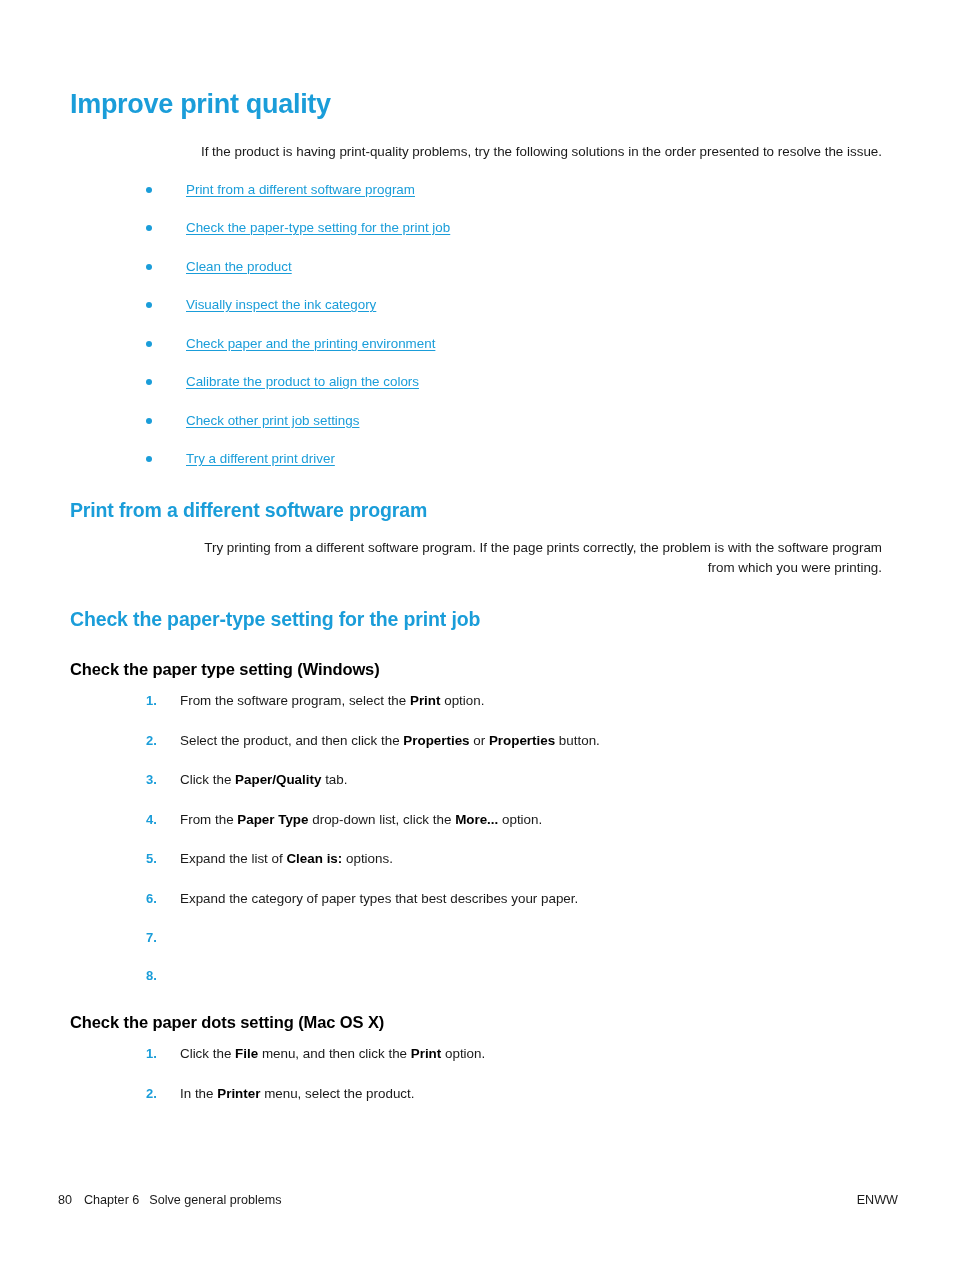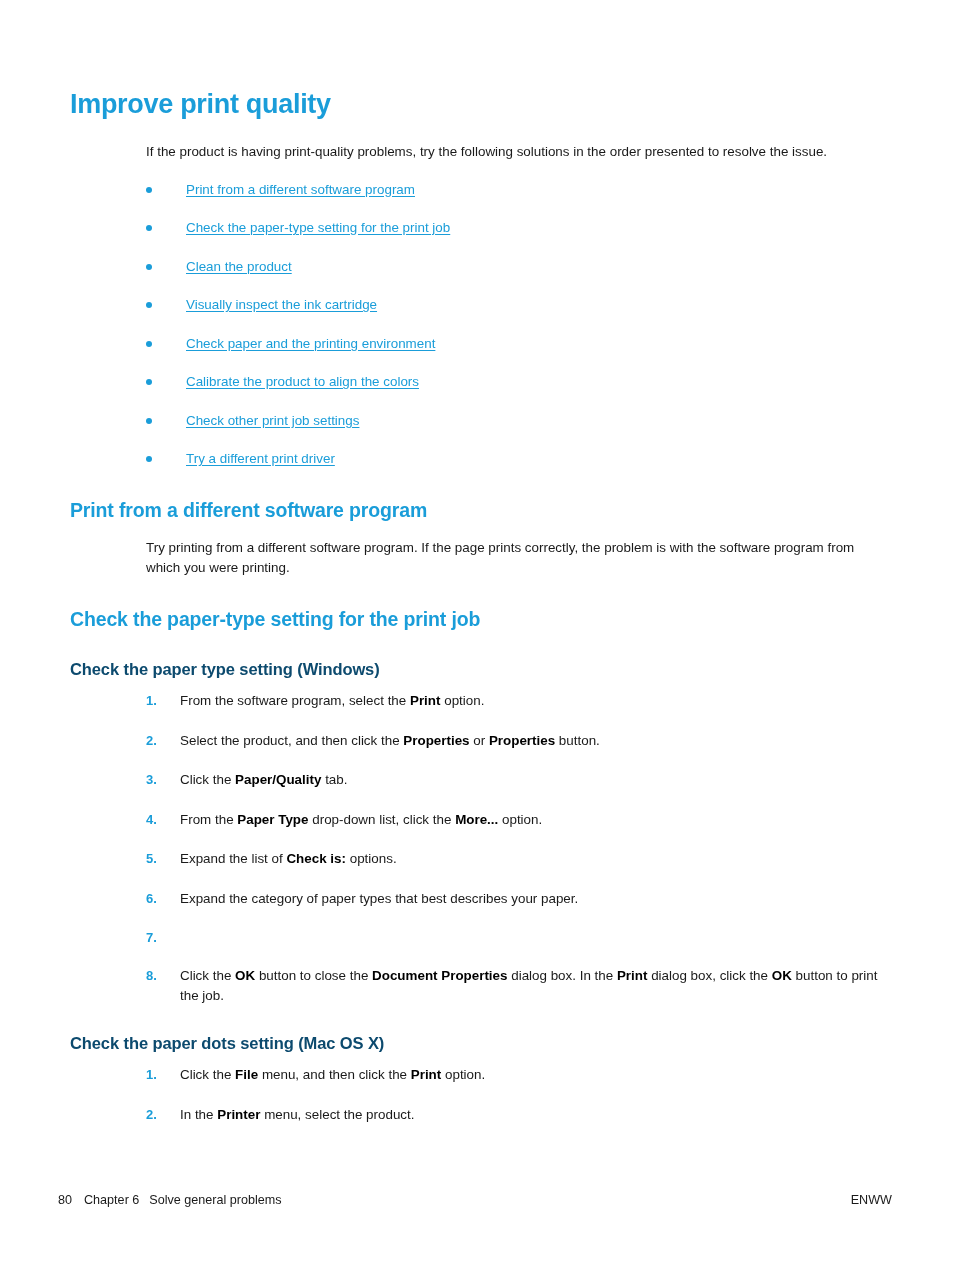--- a/index.html
+++ b/index.html
@@ -52,26 +52,27 @@
     letter-spacing: -0.15px;
     color: #1a9dd9;
   }
   h3.doc-h3 {
     margin: 28px 0 12px 0;
     padding: 0;
     font-size: 16.5px;
     line-height: 20px;
     font-weight: 700;
     letter-spacing: -0.1px;
-    color: #0c4a6e;
+    color: #000000;
   }
 
   
   .body-indent {
-    margin-left: 76px;
+    margin-left: 111px;
+    text-align: right;
   }
   p.doc-p {
     margin: 0 0 6px 0;
     padding: 0;
     font-size: 13.4px;
     line-height: 19.5px;
     color: #1a1a1a;
     max-width: 712px;
   }
 
@@ -133,21 +134,21 @@
     line-height: 19.5px;
     color: #1a1a1a;
     max-width: 702px;
   }
   .step-text b { font-weight: 700; color: #000; }
 
   
   .footer {
     position: absolute;
     left: 58px;
-    right: 62px;
+    right: 56px;
     top: 1190px;
     height: 20px;
     font-size: 12.6px;
     line-height: 20px;
     color: #1a1a1a;
   }
   .footer .f-left {
     position: absolute;
     left: 0;
     top: 0;
@@ -172,21 +173,21 @@
 
     <div class="body-indent">
       <p class="doc-p">If the product is having print-quality problems, try the following solutions in the order presented to resolve the issue.</p>
     </div>
 
     <ul class="link-list" id="toc-list">
 
     <li><span class="bullet-dot"></span><a class="doc-link">Print from a different software program</a></li>
         <li><span class="bullet-dot"></span><a class="doc-link">Check the paper-type setting for the print job</a></li>
         <li><span class="bullet-dot"></span><a class="doc-link">Clean the product</a></li>
-        <li><span class="bullet-dot"></span><a class="doc-link">Visually inspect the ink cartridge</a></li>
+        <li><span class="bullet-dot"></span><a class="doc-link">Visually inspect the ink category</a></li>
         <li><span class="bullet-dot"></span><a class="doc-link">Check paper and the printing environment</a></li>
         <li><span class="bullet-dot"></span><a class="doc-link">Calibrate the product to align the colors</a></li>
         <li><span class="bullet-dot"></span><a class="doc-link">Check other print job settings</a></li>
         <li><span class="bullet-dot"></span><a class="doc-link">Try a different print driver</a></li>
       </ul>
 
     <h2 class="doc-h2">Print from a different software program</h2>
     <div class="body-indent">
       <p class="doc-p">Try printing from a different software program. If the page prints correctly, the problem is with the software program from which you were printing.</p>
     </div>
@@ -206,32 +207,31 @@
         <li>
           <span class="step-num">3.</span>
           <span class="step-text">Click the <b>Paper/Quality</b> tab.</span>
         </li>
         <li>
           <span class="step-num">4.</span>
           <span class="step-text">From the <b>Paper Type</b> drop-down list, click the <b>More...</b> option.</span>
         </li>
         <li>
           <span class="step-num">5.</span>
-          <span class="step-text">Expand the list of <b>Check is:</b> options.</span>
+          <span class="step-text">Expand the list of <b>Clean is:</b> options.</span>
         </li>
         <li>
           <span class="step-num">6.</span>
           <span class="step-text">Expand the category of paper types that best describes your paper.</span>
         </li>
         <li>
           <span class="step-num">7.</span>
         </li>
         <li>
           <span class="step-num">8.</span>
-          <span class="step-text">Click the <b>OK</b> button to close the <b>Document Properties</b> dialog box. In the <b>Print</b> dialog box, click the <b>OK</b> button to print the job.</span>
         </li>
       </ol>
 
     <h3 class="doc-h3">Check the paper dots setting (Mac OS X)</h3>
     <ol class="proc-list" id="mac-steps">
         <li>
           <span class="step-num">1.</span>
           <span class="step-text">Click the <b>File</b> menu, and then click the <b>Print</b> option.</span>
         </li>
         <li>

